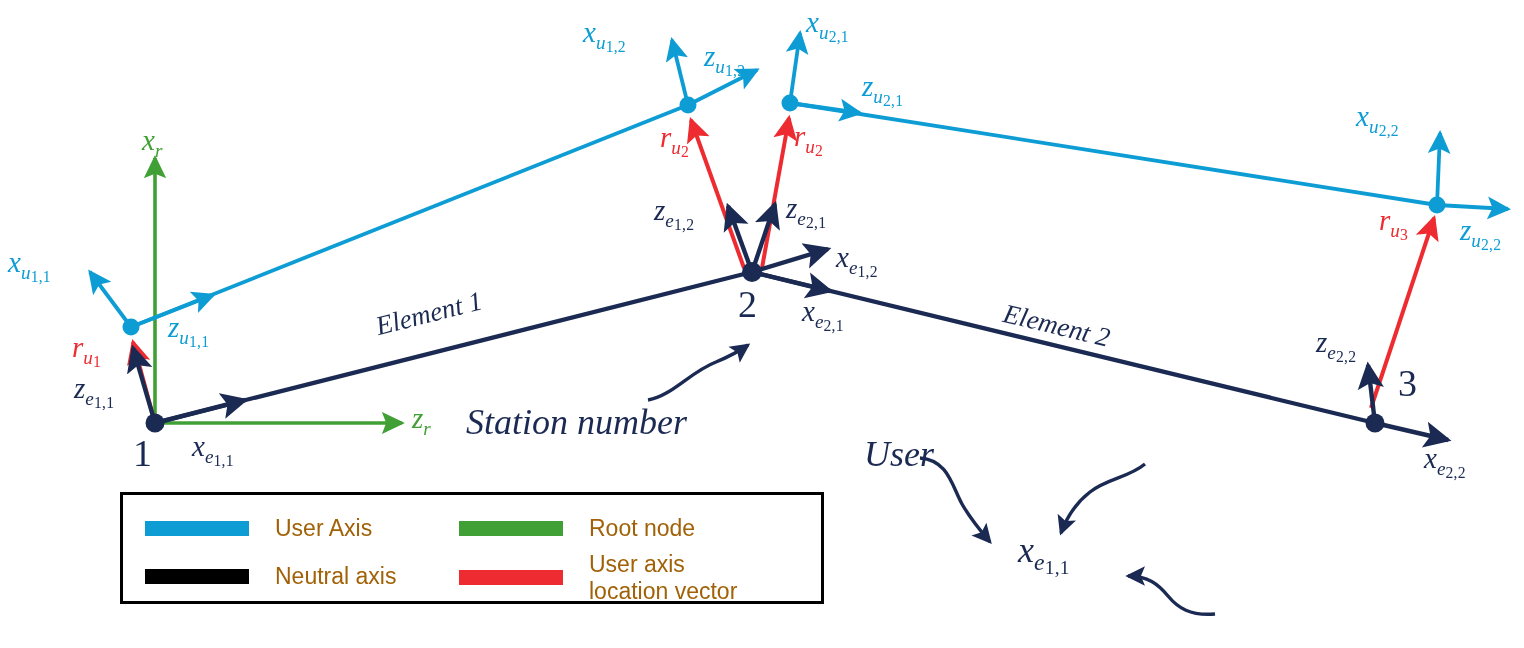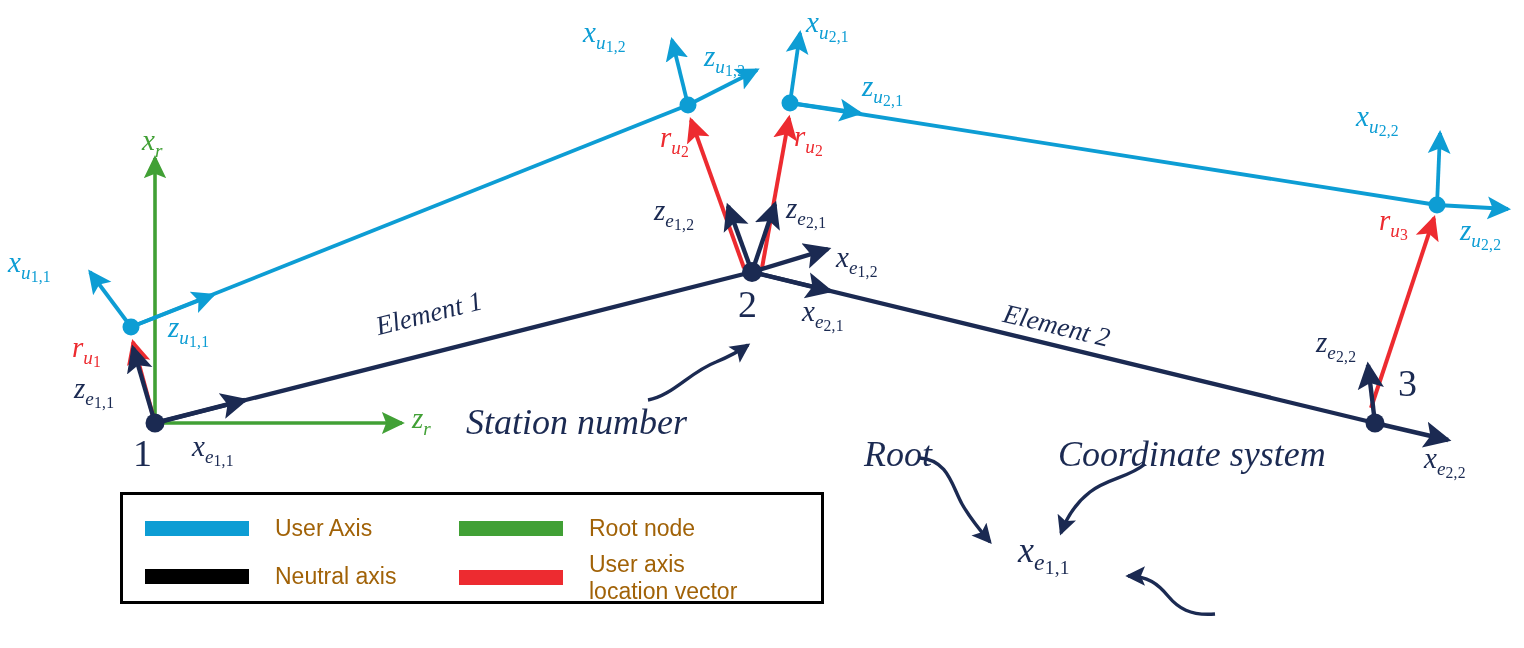--- a/index.html
+++ b/index.html
@@ -258,22 +258,21 @@
     <span>r</span><span class="sub"><span>u</span><span class="subsub">2</span></span>
   </div>
   <div class="lbl sz-axis c-red" style="left:794px; top:122px;">
     <span>r</span><span class="sub"><span>u</span><span class="subsub">2</span></span>
   </div>
   <div class="lbl sz-axis c-red" style="left:1379px; top:206px;">
     <span>r</span><span class="sub"><span>u</span><span class="subsub">3</span></span>
   </div>
 
   <div class="lbl sz-anno c-dark" style="left:466px; top:404px;">Station number</div>
-  <div class="lbl sz-anno c-dark" style="left:864px; top:436px;">Root</div>
-  <div class="lbl sz-anno c-dark" style="left:1058px; top:436px;">Coordinate system</div>
+  <div class="lbl sz-anno c-dark" style="left:864px; top:436px;">User</div>
 
   <div class="lbl c-dark" style="left:1018px; top:532px; font-size:36px;">
     <span>x</span><span class="sub"><span>e</span><span class="subsub">1,1</span></span>
   </div>
 
   <div id="legend">
     <div class="leg-row" style="left:22px; top:20px;">
       <span class="leg-swatch" style="background:#0D9DD4;"></span>
       <span class="leg-text">User Axis</span>
     </div>

